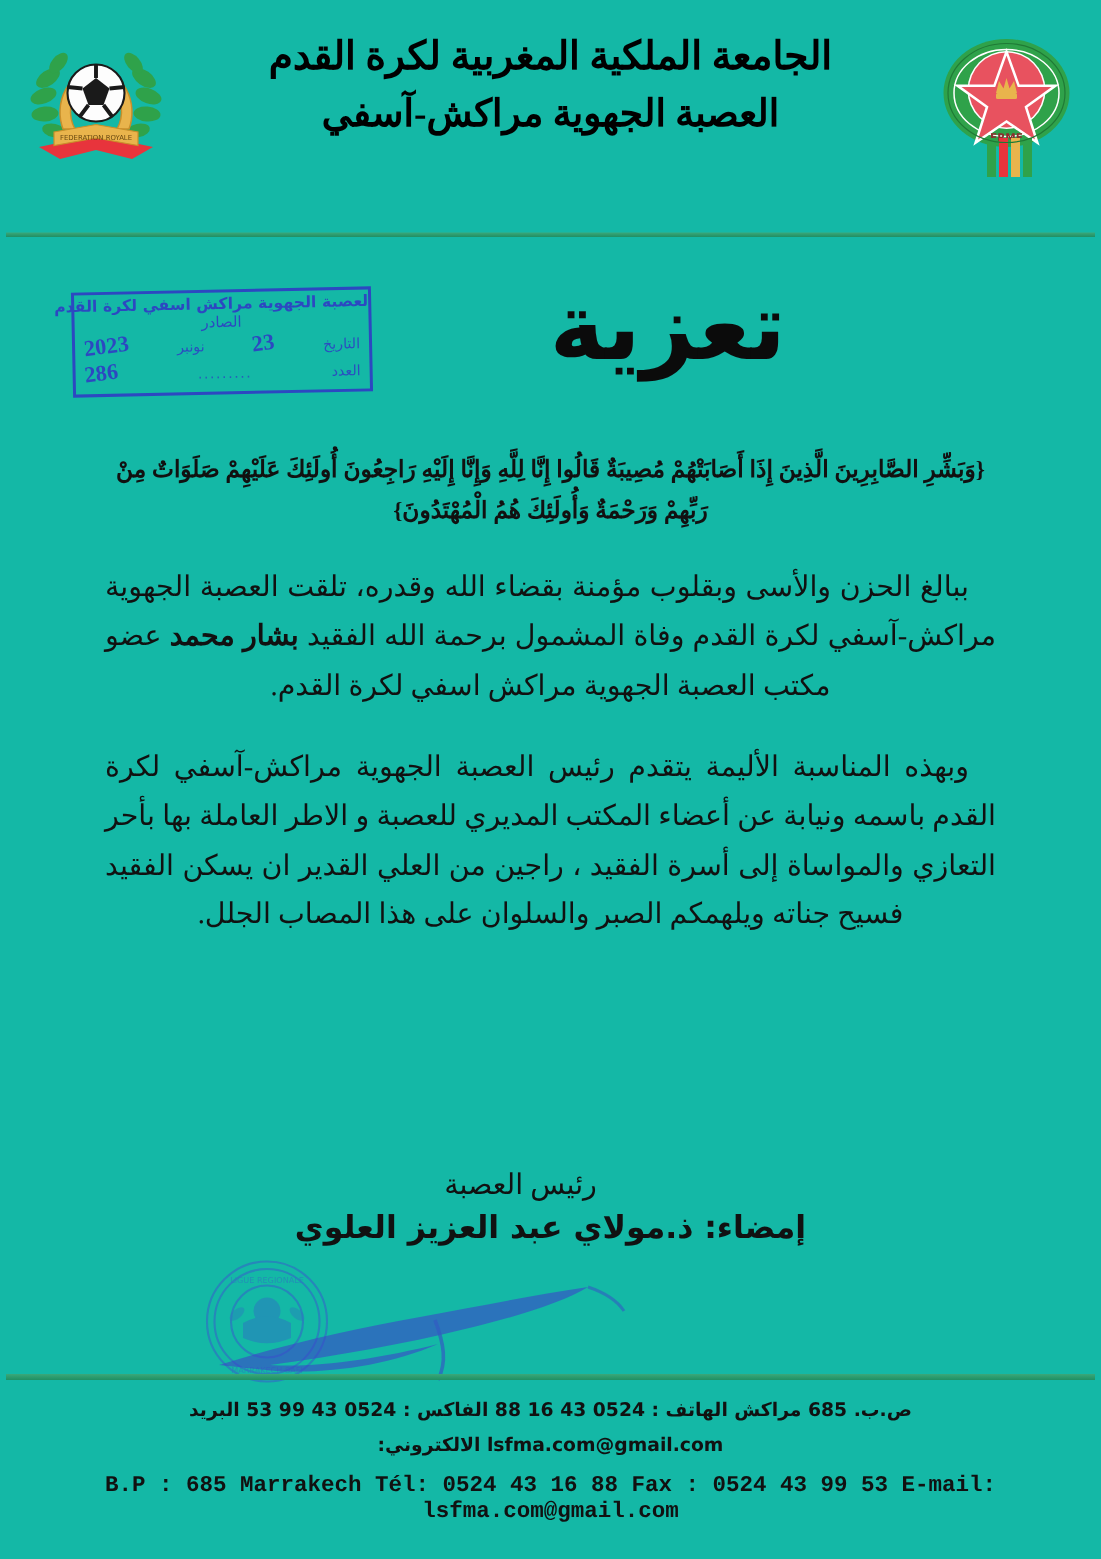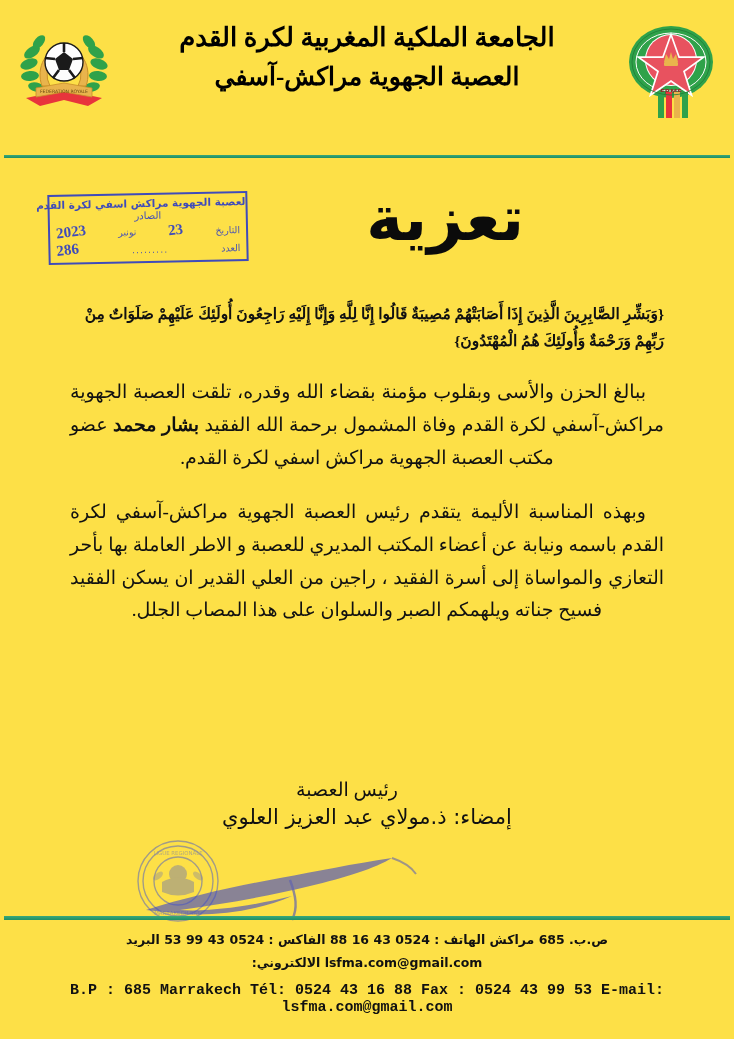--- a/index.html
+++ b/index.html
@@ -4,21 +4,21 @@
 <style>
   html, body {
     margin: 0;
     padding: 0;
     background: #ffffff;
   }
   .page {
     position: relative;
     width: 734px;
     height: 1039px;
-    background: #fde047;
+    background: #14b8a6;
     overflow: hidden;
     font-family: "Liberation Serif", "DejaVu Serif", serif;
     color: #111;
   }
 
   
   .header {
     position: absolute;
     top: 0; left: 0; right: 0;
     height: 150px;
@@ -147,21 +147,21 @@
     position: absolute;
     top: 300px;
     left: 70px;
     right: 70px;
     direction: rtl;
     text-align: justify;
   }
   .verse {
     font-size: 15.5px;
     line-height: 1.75;
-    text-align: right;
+    text-align: center;
     font-weight: 600;
     color: #111;
     margin-bottom: 22px;
     font-family: "Liberation Serif", "DejaVu Serif", serif;
   }
   .para {
     font-size: 19px;
     line-height: 1.72;
     text-align: justify;
     text-align-last: center;
@@ -187,21 +187,21 @@
     text-align: center;
   }
   .sig-title {
     font-size: 19px;
     font-weight: normal;
     margin-bottom: 4px;
     padding-right: 40px;
   }
   .sig-name {
     font-size: 21px;
-    font-weight: normal;
+    font-weight: bold;
     font-family: "DejaVu Sans", sans-serif;
     letter-spacing: -0.4px;
   }
 
   .round-stamp {
     position: absolute;
     left: 122px;
     top: 838px;
     width: 112px;
     height: 86px;

